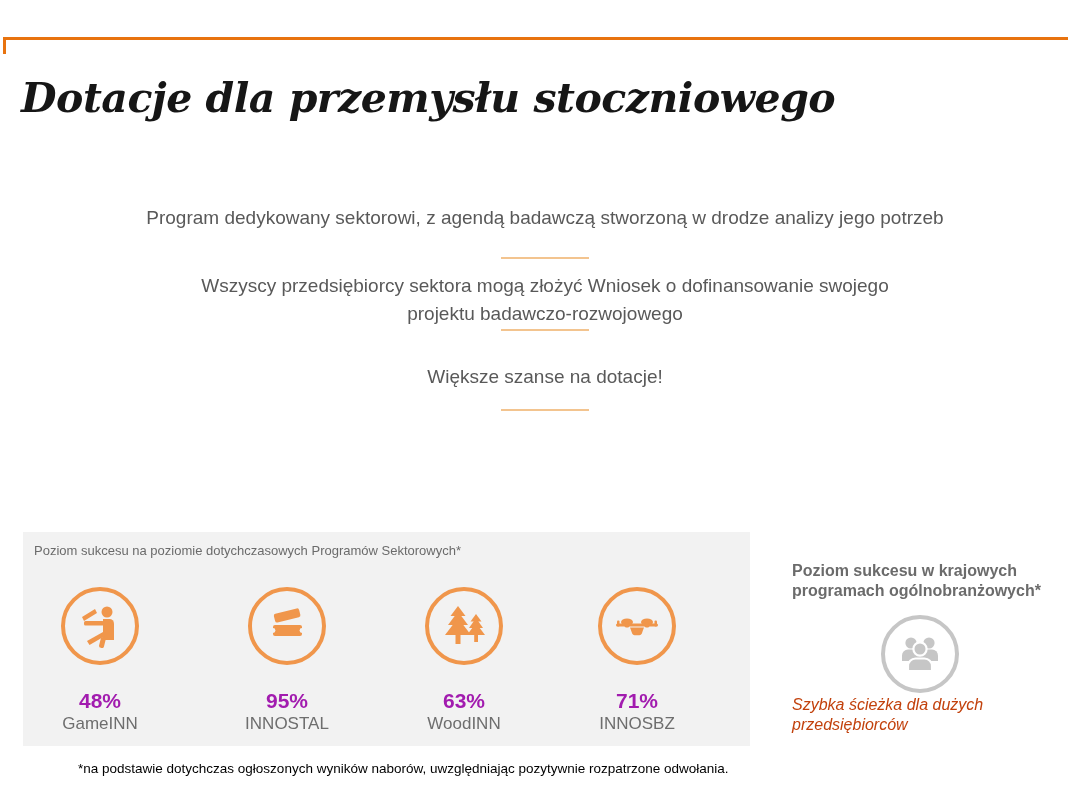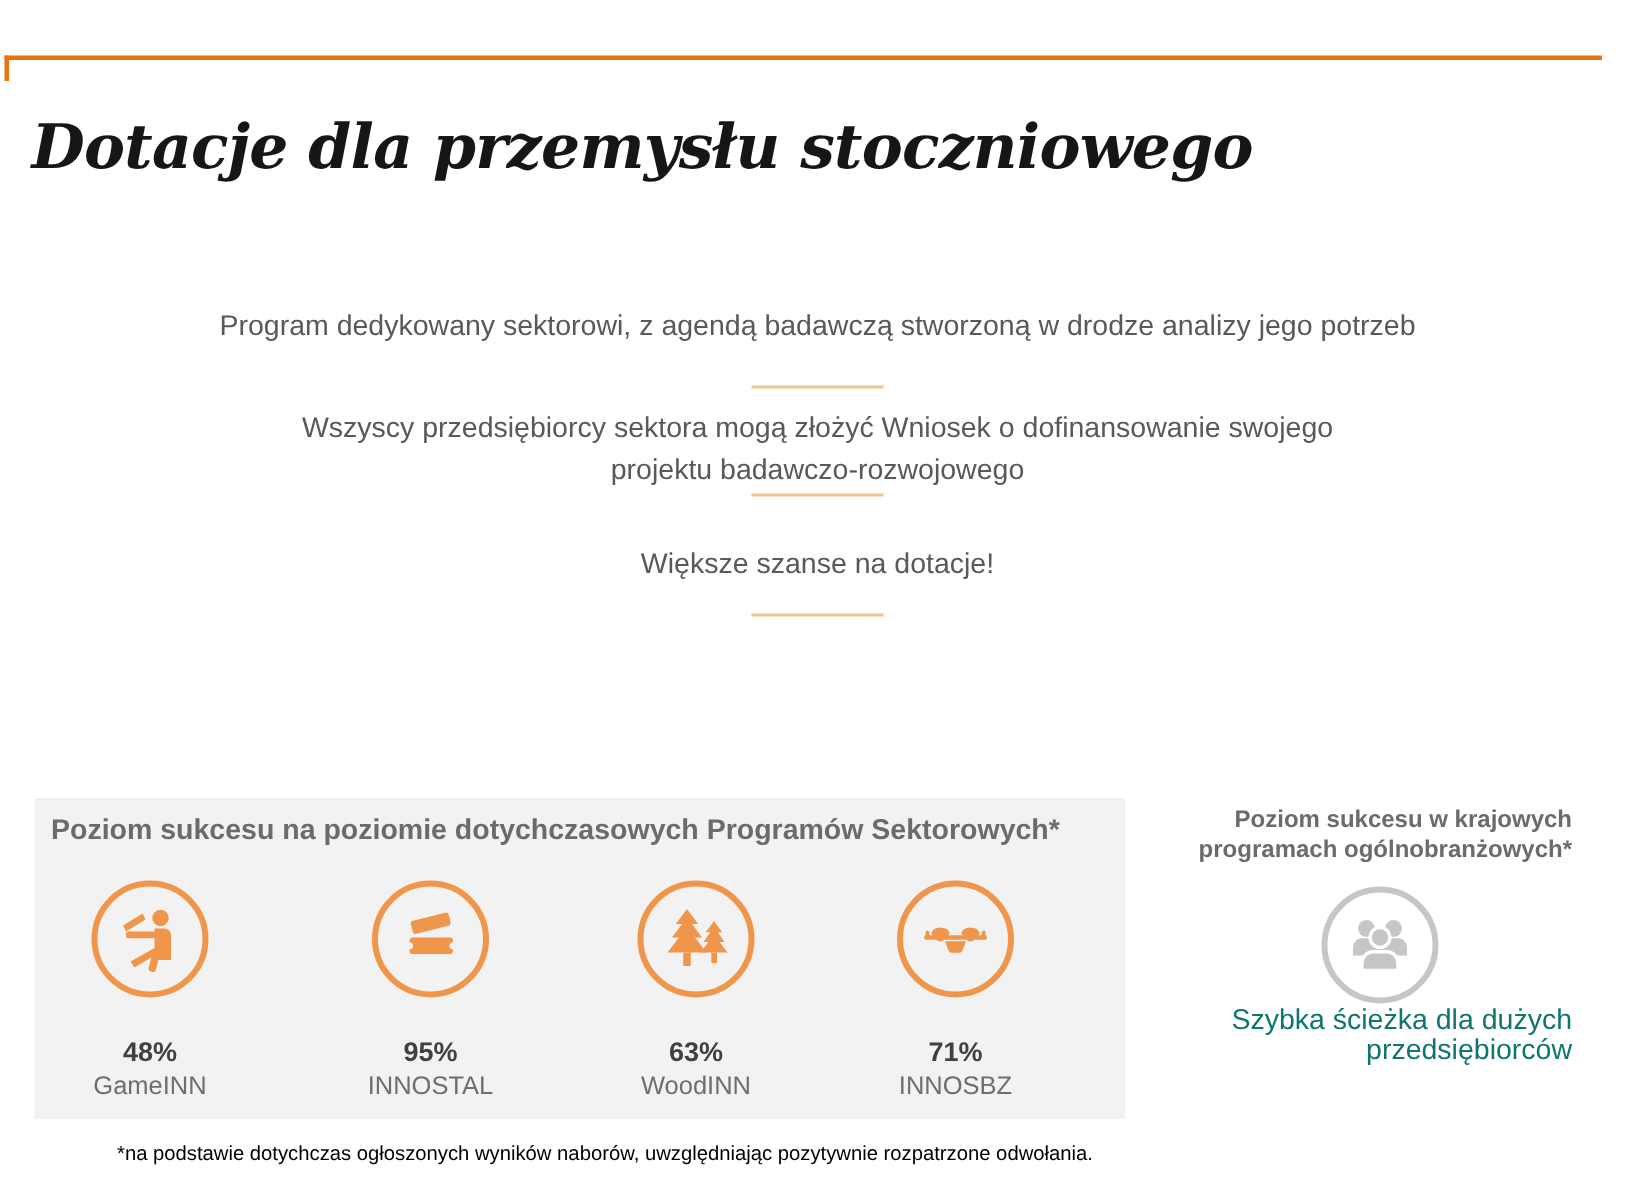--- a/index.html
+++ b/index.html
@@ -19,35 +19,35 @@
   .p2{top:272px;}
   .p3{top:363px;}
 
   .divider{position:absolute;left:501px;width:88px;height:2px;background:#F3C48F;}
   .d1{top:257px;}
   .d2{top:329px;}
   .d3{top:409px;}
 
   
   .panel{position:absolute;left:23px;top:532px;width:727px;height:214px;background:#F2F2F2;}
-  .panel-heading{position:absolute;left:11px;top:11px;font-size:19px;font-weight:bold;color:#6B6B6B;white-space:nowrap;}
+  .panel-heading{position:absolute;left:11px;top:11px;font-size:13px;font-weight:normal;color:#6B6B6B;white-space:nowrap;}
   .prog-col{position:absolute;top:0;width:170px;height:214px;text-align:center;}
   .c1{left:-8px;} .c2{left:179px;} .c3{left:356px;} .c4{left:529px;text-align:center;}
   .icon-circle{width:70px;height:70px;border:4px solid #F0964B;border-radius:50%;
                margin:55px auto 0 auto;display:flex;align-items:center;justify-content:center;}
   .icon-circle svg{display:block;}
-  .prog-value{margin-top:24px;font-size:18px;line-height:24px;font-weight:bold;color:#404040;}
+  .prog-value{margin-top:24px;font-size:21px;line-height:24px;font-weight:bold;color:#a21caf;}
   .prog-name{margin-top:1px;font-size:17px;line-height:20px;color:#6E6E6E;}
 
   
-  .national{position:absolute;left:792px;top:537px;width:256px;text-align:right;}
+  .national{position:absolute;left:792px;top:561px;width:256px;text-align:left;}
   .national-heading{font-size:16px;line-height:20px;font-weight:bold;color:#6B6B6B;}
   .icon-circle.gray{border-color:#C6C6C6;margin:14px auto 0 auto;}
   .national-value{margin-top:22px;font-size:21px;line-height:24px;font-weight:bold;color:#BDBDBD;}
-  .national-caption{margin-top:2px;font-size:19px;line-height:19.5px;color:#0f766e;}
+  .national-caption{margin-top:2px;font-size:16px;line-height:19.5px;color:#c2410c;font-style:italic;}
 
   .footnote{position:absolute;left:30px;top:761px;font-size:13.5px;color:#000000;white-space:nowrap;margin-left:48px;}
 </style>
 </head>
 <body>
 
 <div class="slide">
 
   <div class="top-rule"></div>
   <div class="top-rule-corner"></div>

